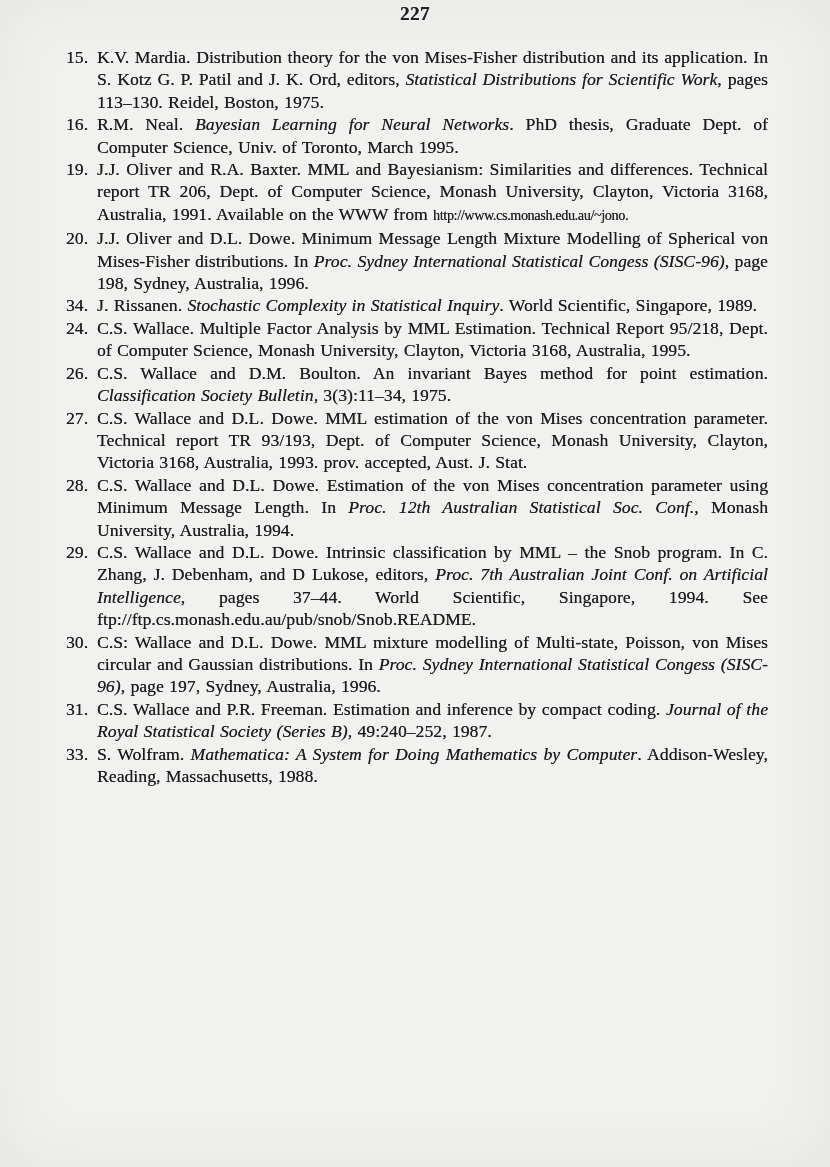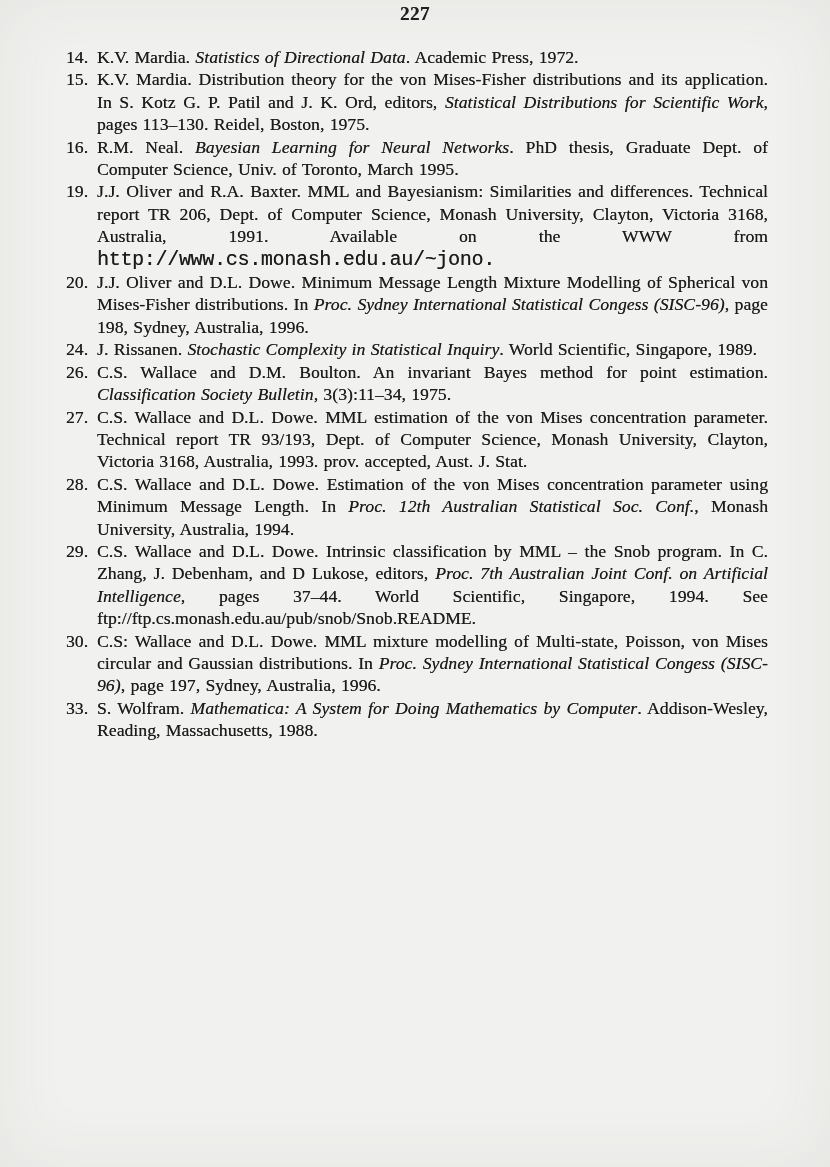--- a/index.html
+++ b/index.html
@@ -53,55 +53,55 @@
   }
   .ref-body {
     flex: 1;
     text-align: justify;
     hyphens: auto;
     -webkit-hyphens: auto;
   }
   .seg-roman { font-style: normal; }
   .seg-italic { font-style: italic; }
   .seg-mono {
-    font-family: Liberation Mono, monospace;
-    font-size: 20px;
+    font-family: Liberation Serif, serif;
+    font-size: 14px;
     letter-spacing: -0.3px;
     word-spacing: 0;
   }
 </style>
 </head>
 <body>
 
 <div class="scan">
   <div class="page-number">227</div>
   <div class="refs">
       <div class="ref">
-        <span class="ref-num">14.</span>
-        <span class="ref-body"><span class="seg-roman">K.V. Mardia. </span><span class="seg-italic">Statistics of Directional Data</span><span class="seg-roman">. Academic Press, 1972.</span></span>
-      </div>
-      <div class="ref">
         <span class="ref-num">15.</span>
-        <span class="ref-body"><span class="seg-roman">K.V. Mardia. Distribution theory for the von Mises-Fisher distributions and its application. In S. Kotz G. P. Patil and J. K. Ord, editors, </span><span class="seg-italic">Statistical Distributions for Scientific Work</span><span class="seg-roman">, pages 113–130. Reidel, Boston, 1975.</span></span>
+        <span class="ref-body"><span class="seg-roman">K.V. Mardia. Distribution theory for the von Mises-Fisher distribution and its application. In S. Kotz G. P. Patil and J. K. Ord, editors, </span><span class="seg-italic">Statistical Distributions for Scientific Work</span><span class="seg-roman">, pages 113–130. Reidel, Boston, 1975.</span></span>
       </div>
       <div class="ref">
         <span class="ref-num">16.</span>
         <span class="ref-body"><span class="seg-roman">R.M. Neal. </span><span class="seg-italic">Bayesian Learning for Neural Networks</span><span class="seg-roman">. PhD thesis, Graduate Dept. of Computer Science, Univ. of Toronto, March 1995.</span></span>
       </div>
       <div class="ref">
         <span class="ref-num">19.</span>
         <span class="ref-body"><span class="seg-roman">J.J. Oliver and R.A. Baxter. MML and Bayesianism: Similarities and differences. Technical report TR 206, Dept. of Computer Science, Monash University, Clayton, Victoria 3168, Australia, 1991. Available on the WWW from </span><span class="seg-mono">http://www.cs.monash.edu.au/~jono.</span></span>
       </div>
       <div class="ref">
         <span class="ref-num">20.</span>
         <span class="ref-body"><span class="seg-roman">J.J. Oliver and D.L. Dowe. Minimum Message Length Mixture Modelling of Spherical von Mises-Fisher distributions. In </span><span class="seg-italic">Proc. Sydney International Statistical Congess (SISC-96)</span><span class="seg-roman">, page 198, Sydney, Australia, 1996.</span></span>
       </div>
       <div class="ref">
+        <span class="ref-num">34.</span>
+        <span class="ref-body"><span class="seg-roman">J. Rissanen. </span><span class="seg-italic">Stochastic Complexity in Statistical Inquiry</span><span class="seg-roman">. World Scientific, Singapore, 1989.</span></span>
+      </div>
+      <div class="ref">
         <span class="ref-num">24.</span>
-        <span class="ref-body"><span class="seg-roman">J. Rissanen. </span><span class="seg-italic">Stochastic Complexity in Statistical Inquiry</span><span class="seg-roman">. World Scientific, Singapore, 1989.</span></span>
+        <span class="ref-body"><span class="seg-roman">C.S. Wallace. Multiple Factor Analysis by MML Estimation. Technical Report 95/218, Dept. of Computer Science, Monash University, Clayton, Victoria 3168, Australia, 1995.</span></span>
       </div>
       <div class="ref">
         <span class="ref-num">26.</span>
         <span class="ref-body"><span class="seg-roman">C.S. Wallace and D.M. Boulton. An invariant Bayes method for point estimation. </span><span class="seg-italic">Classification Society Bulletin</span><span class="seg-roman">, 3(3):11–34, 1975.</span></span>
       </div>
       <div class="ref">
         <span class="ref-num">27.</span>
         <span class="ref-body"><span class="seg-roman">C.S. Wallace and D.L. Dowe. MML estimation of the von Mises concentration parameter. Technical report TR 93/193, Dept. of Computer Science, Monash University, Clayton, Victoria 3168, Australia, 1993. prov. accepted, Aust. J. Stat.</span></span>
       </div>
       <div class="ref">
@@ -110,17 +110,21 @@
       </div>
       <div class="ref">
         <span class="ref-num">29.</span>
         <span class="ref-body"><span class="seg-roman">C.S. Wallace and D.L. Dowe. Intrinsic classification by MML – the Snob program. In C. Zhang, J. Debenham, and D Lukose, editors, </span><span class="seg-italic">Proc. 7th Australian Joint Conf. on Artificial Intelligence</span><span class="seg-roman">, pages 37–44. World Scientific, Singapore, 1994. See ftp://ftp.cs.monash.edu.au/pub/snob/Snob.README.</span></span>
       </div>
       <div class="ref">
         <span class="ref-num">30.</span>
         <span class="ref-body"><span class="seg-roman">C.S: Wallace and D.L. Dowe. MML mixture modelling of Multi-state, Poisson, von Mises circular and Gaussian distributions. In </span><span class="seg-italic">Proc. Sydney International Statistical Congess (SISC-96)</span><span class="seg-roman">, page 197, Sydney, Australia, 1996.</span></span>
       </div>
       <div class="ref">
+        <span class="ref-num">31.</span>
+        <span class="ref-body"><span class="seg-roman">C.S. Wallace and P.R. Freeman. Estimation and inference by compact coding. </span><span class="seg-italic">Journal of the Royal Statistical Society (Series B)</span><span class="seg-roman">, 49:240–252, 1987.</span></span>
+      </div>
+      <div class="ref">
         <span class="ref-num">33.</span>
         <span class="ref-body"><span class="seg-roman">S. Wolfram. </span><span class="seg-italic">Mathematica: A System for Doing Mathematics by Computer</span><span class="seg-roman">. Addison-Wesley, Reading, Massachusetts, 1988.</span></span>
       </div>
     </div>
 </div>
 
 </body></html>

